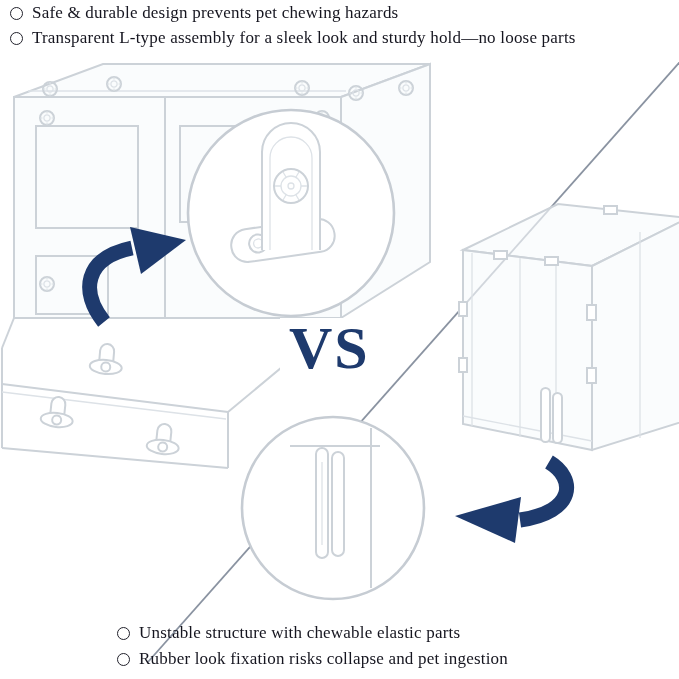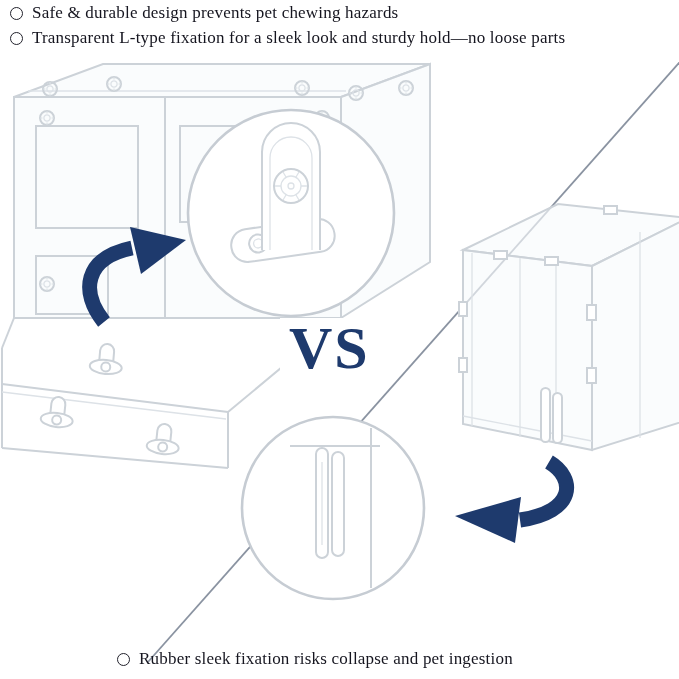--- a/index.html
+++ b/index.html
@@ -159,23 +159,27 @@
       <polygon points="455,516 521,497 515,543"></polygon>
     </g>
   </svg>
 
   <div class="note" style="left:10px;top:3px">
     <span class="bullet"></span>
     <span class="note-text">Safe &amp; durable design prevents pet chewing hazards</span>
   </div>
   <div class="note" style="left:10px;top:28px">
     <span class="bullet"></span>
-    <span class="note-text">Transparent L-type fixation for a sleek look and sturdy hold—no loose parts</span>
+    <span class="note-text">Transparent L-type assembly for a sleek look and sturdy hold—no loose parts</span>
   </div>
 
   <div class="vs">VS</div>
 
+  <div class="note" style="left:117px;top:623px">
+    <span class="bullet"></span>
+    <span class="note-text">Unstable structure with chewable elastic parts</span>
+  </div>
   <div class="note" style="left:117px;top:649px">
     <span class="bullet"></span>
-    <span class="note-text">Rubber sleek fixation risks collapse and pet ingestion</span>
+    <span class="note-text">Rubber look fixation risks collapse and pet ingestion</span>
   </div>
 
 </div>
 
 </body></html>

